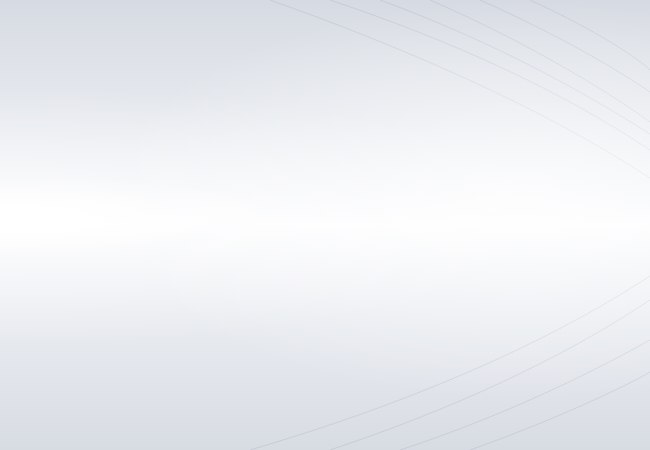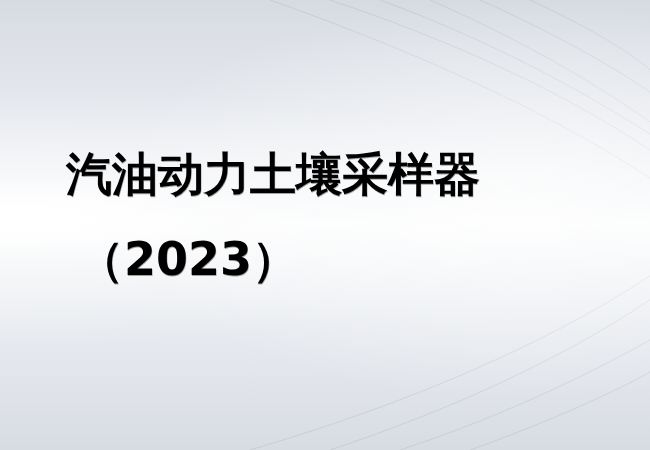--- a/index.html
+++ b/index.html
@@ -227,17 +227,15 @@
       <path d="M400,450 C 510,414 600,368 650,340"></path>
       <path d="M470,450 C 560,418 630,384 650,372"></path>
       <path d="M250,450 C 400,406 540,348 650,276"></path>
     </g>
   </svg>
 
   <div class="layer" id="glow-left"></div>
   <div class="layer" id="wash-right"></div>
 
   <div id="title-block">
-    <div id="title-line1">汽油动力土壤采样器</div>
-    <div id="title-line2">（2023）</div>
   </div>
 
 </div>
 
 </body></html>

